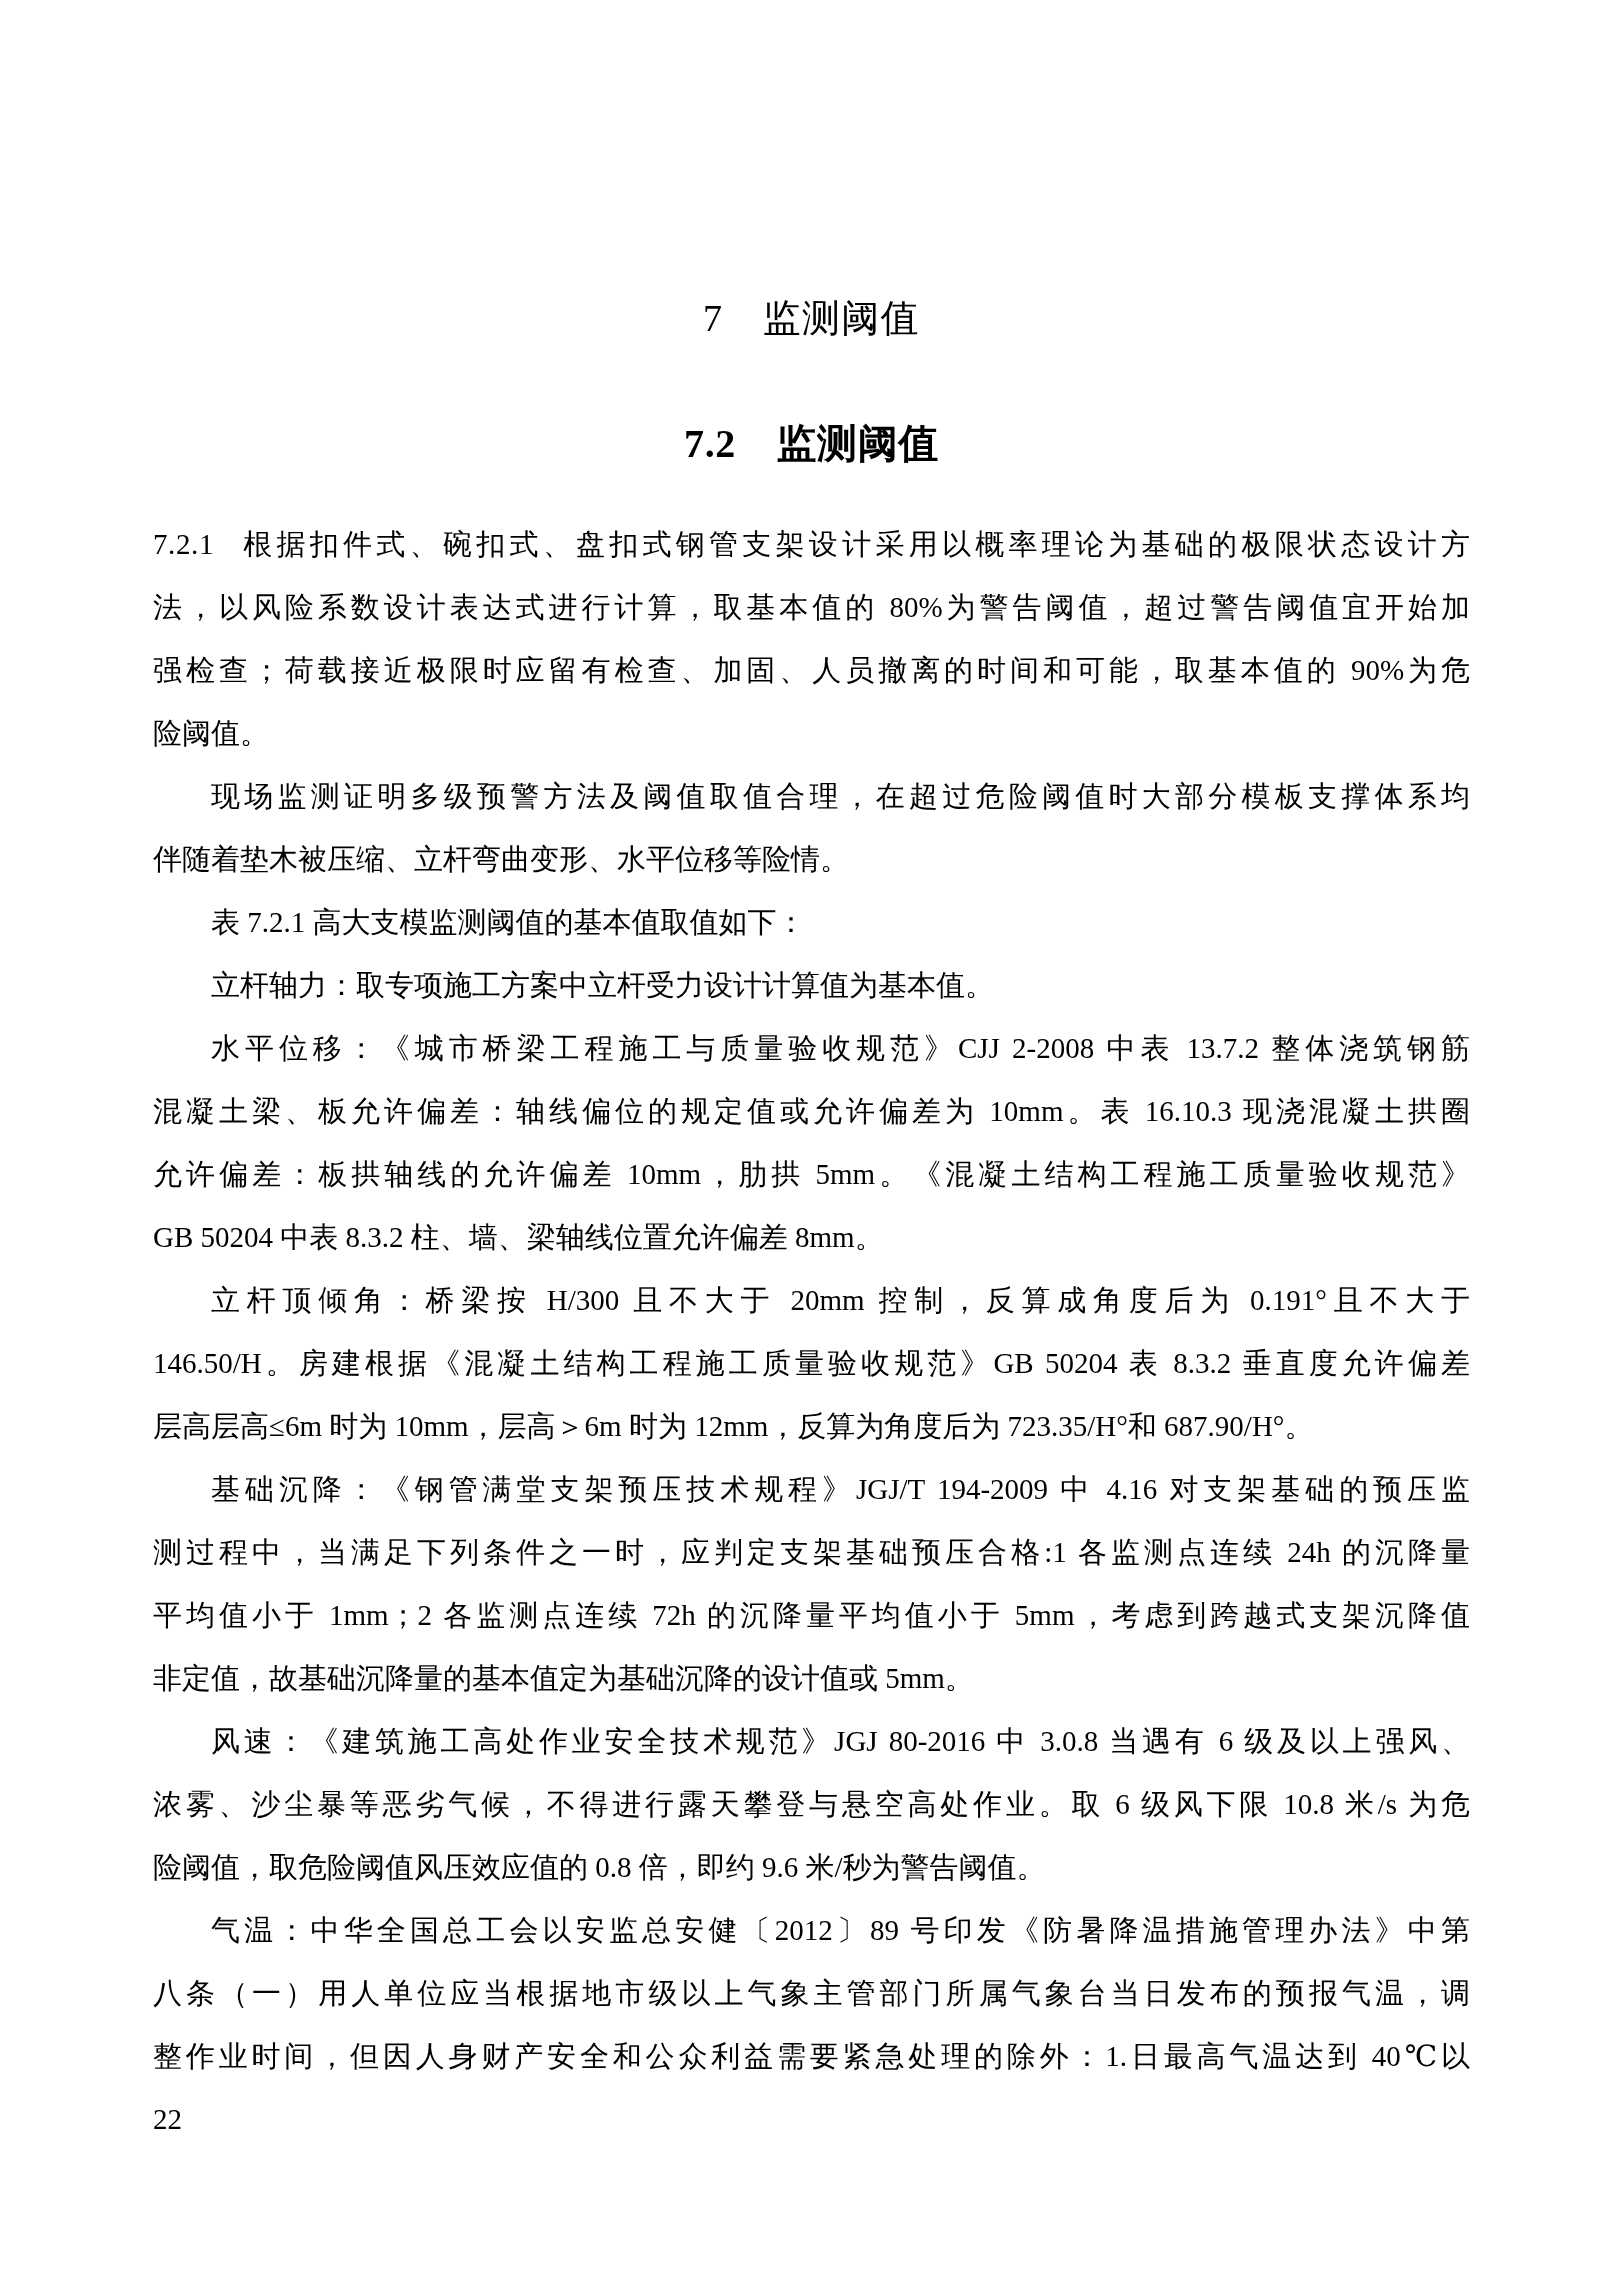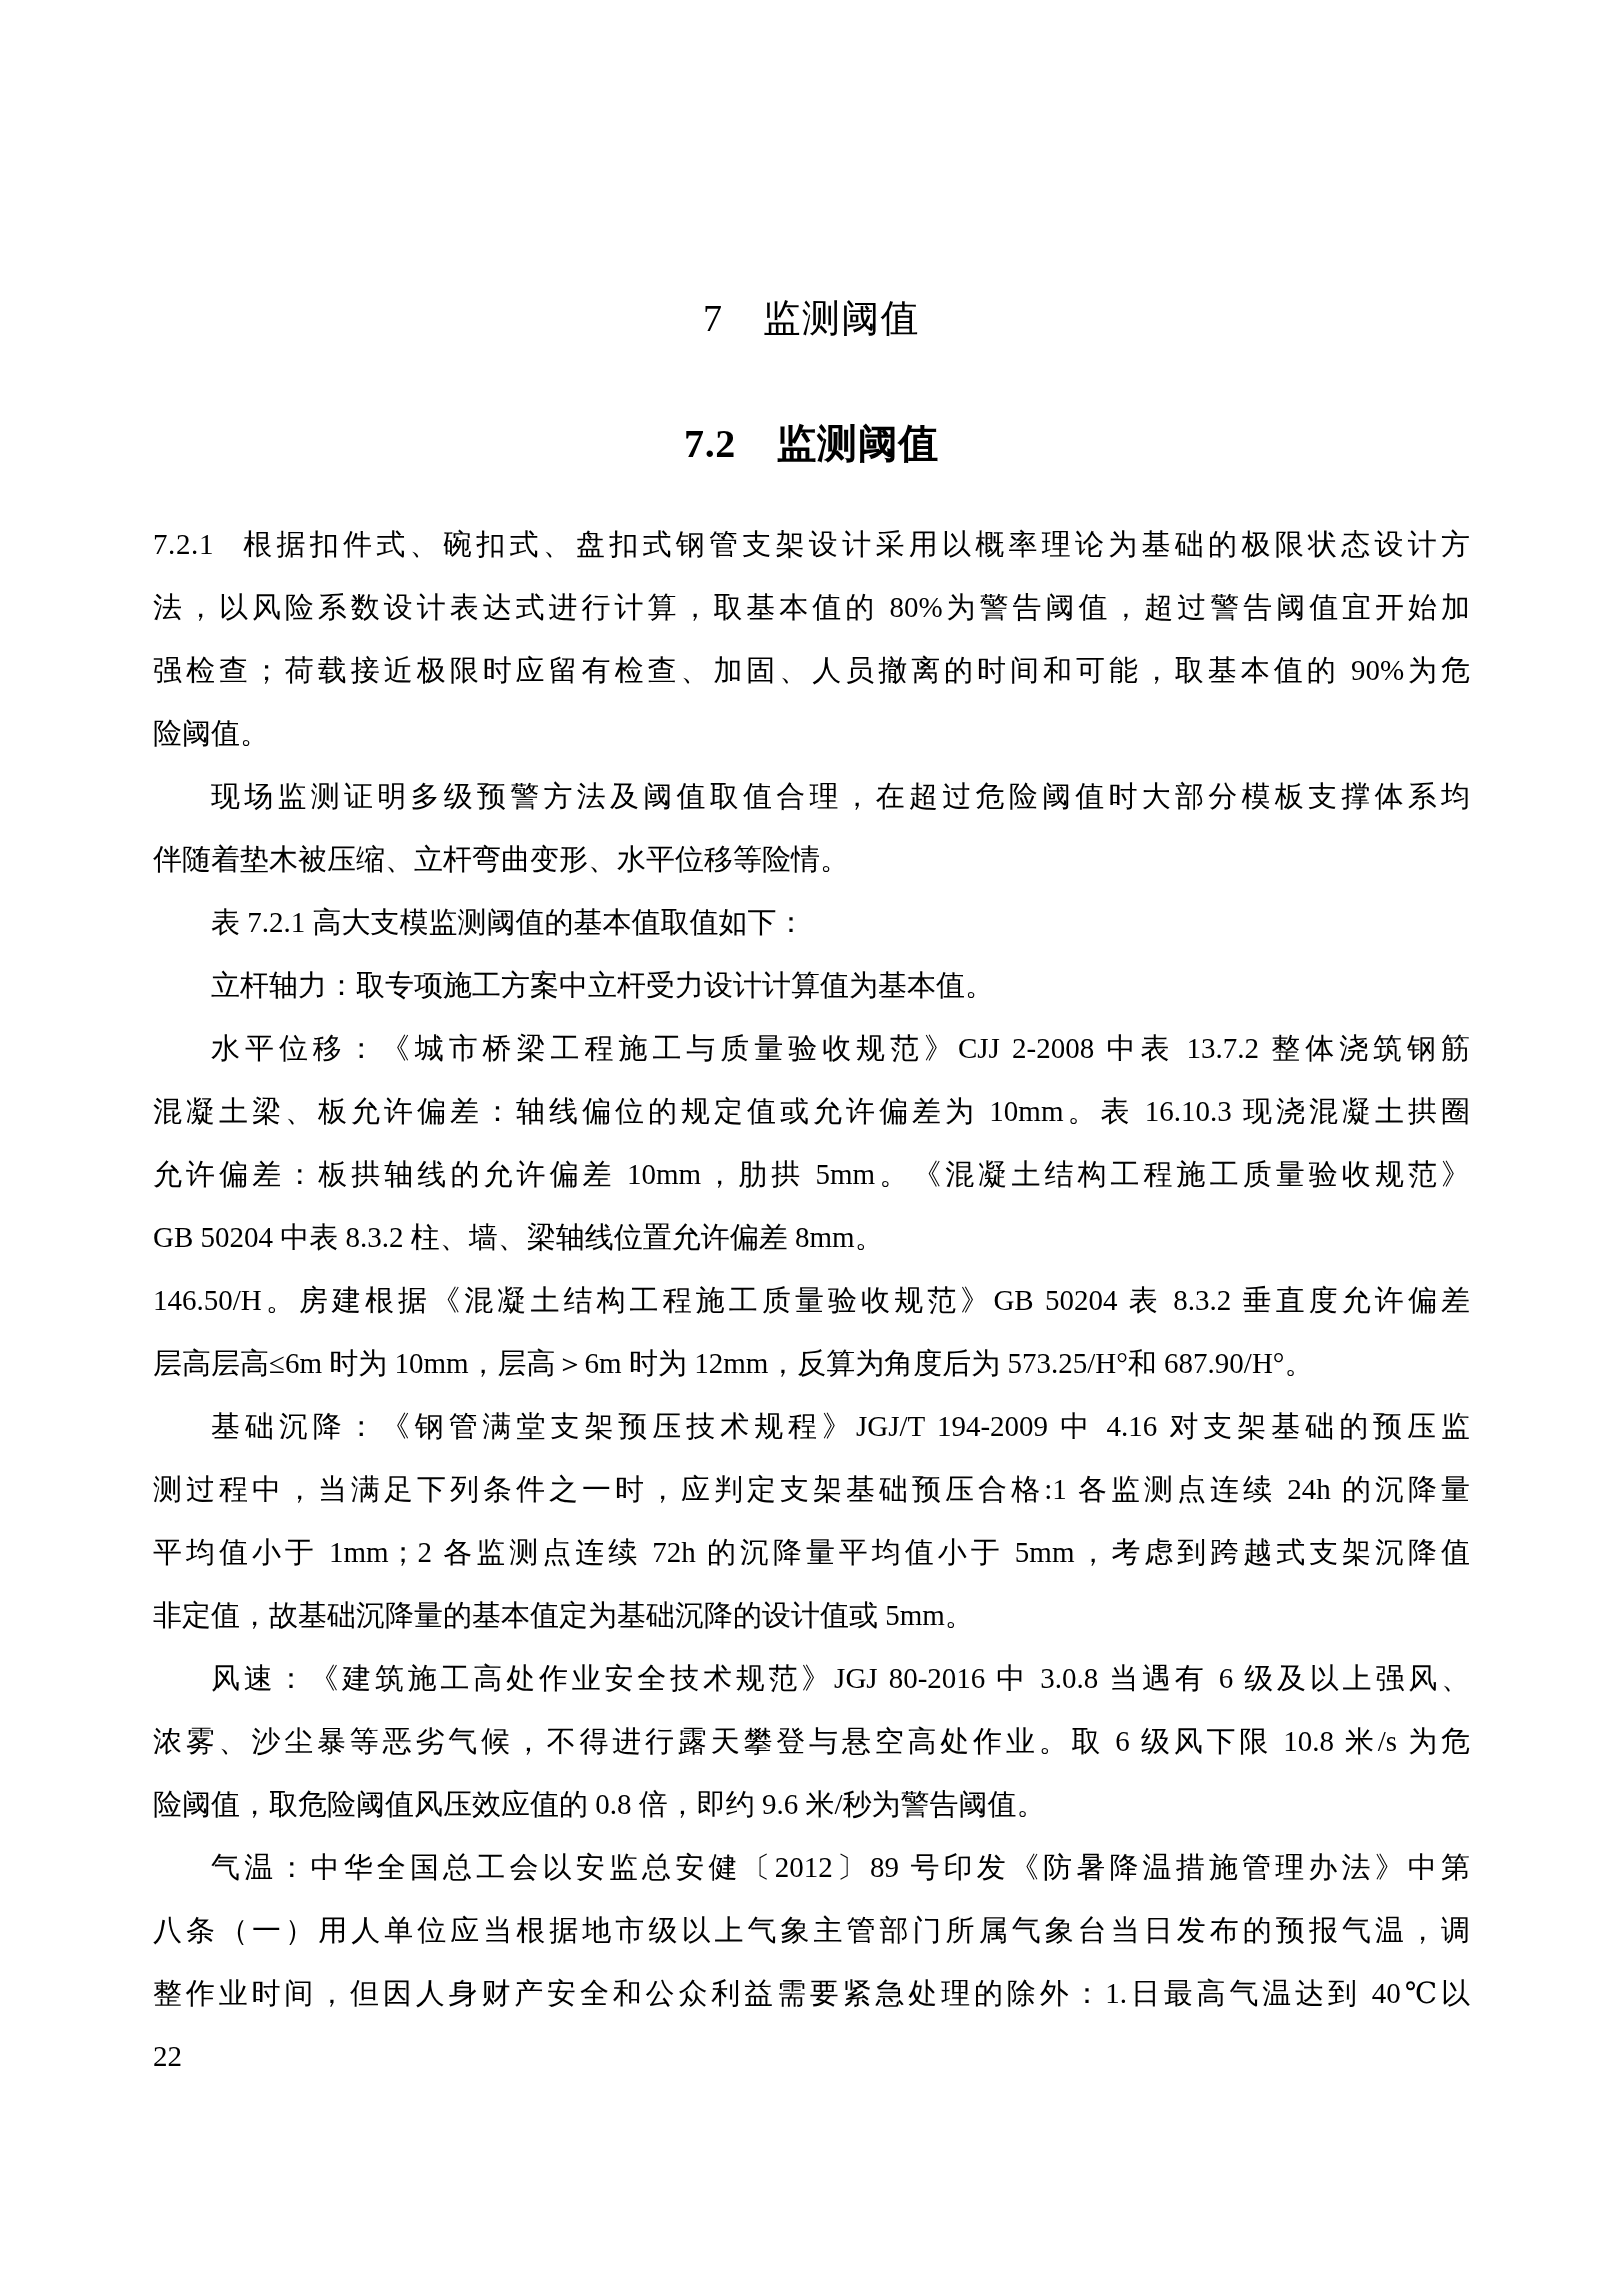--- a/index.html
+++ b/index.html
@@ -71,22 +71,23 @@
         <div class="line just">强检查；荷载接近极限时应留有检查、加固、人员撤离的时间和可能，取基本值的 90%为危</div>
         <div class="line">险阈值。</div>
         <div class="line just ind">现场监测证明多级预警方法及阈值取值合理，在超过危险阈值时大部分模板支撑体系均</div>
         <div class="line">伴随着垫木被压缩、立杆弯曲变形、水平位移等险情。</div>
         <div class="line ind">表 7.2.1 高大支模监测阈值的基本值取值如下：</div>
         <div class="line ind">立杆轴力：取专项施工方案中立杆受力设计计算值为基本值。</div>
         <div class="line just ind">水平位移：《城市桥梁工程施工与质量验收规范》CJJ 2-2008 中表 13.7.2 整体浇筑钢筋</div>
         <div class="line just">混凝土梁、板允许偏差：轴线偏位的规定值或允许偏差为 10mm。表 16.10.3 现浇混凝土拱圈</div>
         <div class="line just">允许偏差：板拱轴线的允许偏差 10mm，肋拱 5mm。《混凝土结构工程施工质量验收规范》</div>
         <div class="line">GB 50204 中表 8.3.2 柱、墙、梁轴线位置允许偏差 8mm。</div>
+        <div class="line just ind">立杆顶倾角：桥梁按 H/300 且不大于 20mm 控制，反算成角度后为 0.191°且不大于</div>
         <div class="line just">146.50/H。房建根据《混凝土结构工程施工质量验收规范》GB 50204 表 8.3.2 垂直度允许偏差</div>
-        <div class="line">层高层高≤6m 时为 10mm，层高＞6m 时为 12mm，反算为角度后为 573.25/H°和 687.90/H°。</div>
+        <div class="line">层高层高≤6m 时为 10mm，层高＞6m 时为 12mm，反算为角度后为 723.35/H°和 687.90/H°。</div>
         <div class="line just ind">基础沉降：《钢管满堂支架预压技术规程》JGJ/T 194-2009 中 4.16 对支架基础的预压监</div>
         <div class="line just">测过程中，当满足下列条件之一时，应判定支架基础预压合格:1 各监测点连续 24h 的沉降量</div>
         <div class="line just">平均值小于 1mm；2 各监测点连续 72h 的沉降量平均值小于 5mm，考虑到跨越式支架沉降值</div>
         <div class="line">非定值，故基础沉降量的基本值定为基础沉降的设计值或 5mm。</div>
         <div class="line just ind">风速：《建筑施工高处作业安全技术规范》JGJ 80-2016 中 3.0.8 当遇有 6 级及以上强风、</div>
         <div class="line just">浓雾、沙尘暴等恶劣气候，不得进行露天攀登与悬空高处作业。取 6 级风下限 10.8 米/s 为危</div>
         <div class="line">险阈值，取危险阈值风压效应值的 0.8 倍，即约 9.6 米/秒为警告阈值。</div>
         <div class="line just ind">气温：中华全国总工会以安监总安健〔2012〕89 号印发《防暑降温措施管理办法》中第</div>
         <div class="line just">八条（一）用人单位应当根据地市级以上气象主管部门所属气象台当日发布的预报气温，调</div>
         <div class="line just">整作业时间，但因人身财产安全和公众利益需要紧急处理的除外：1.日最高气温达到 40℃以</div>

